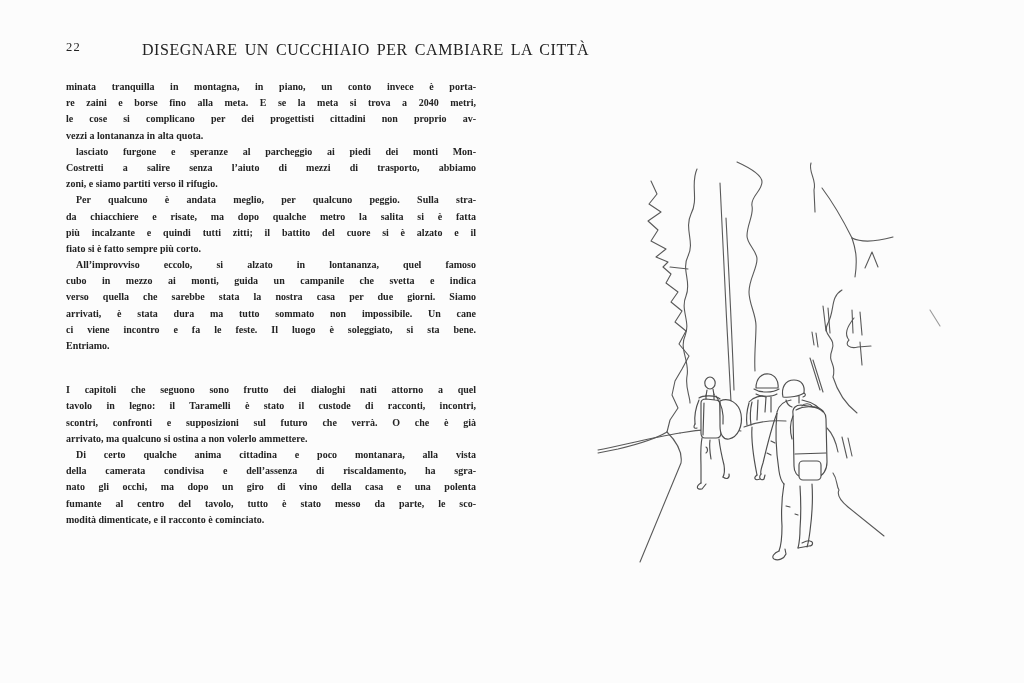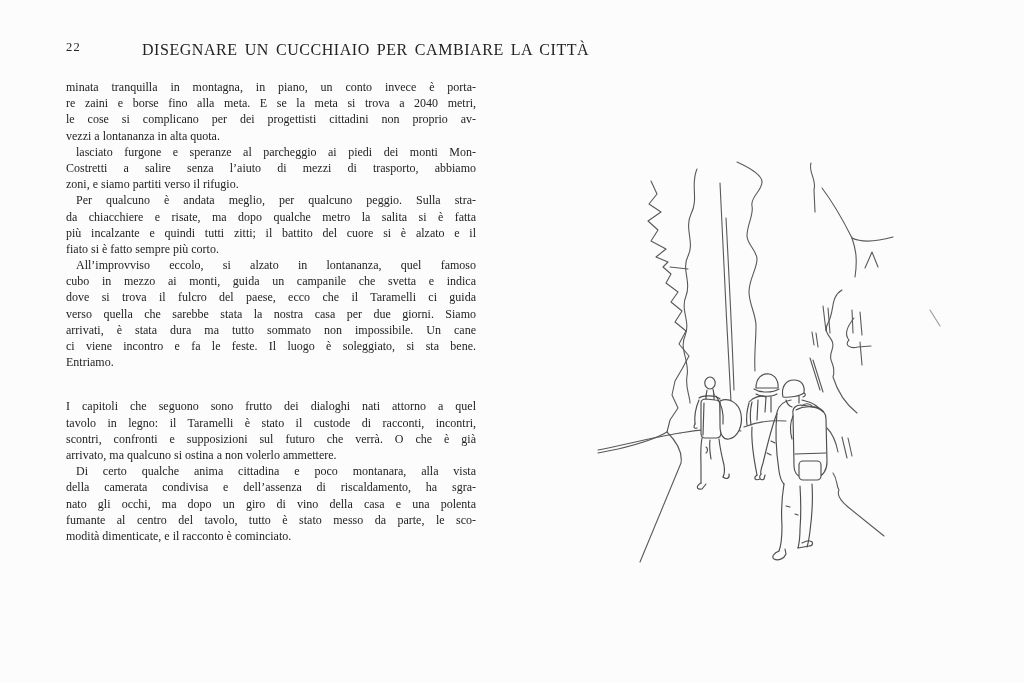--- a/index.html
+++ b/index.html
@@ -12,22 +12,22 @@
   .pagenum{position:absolute;left:0;top:0;font-size:12.5px;letter-spacing:1.2px;}
   .runtitle{
     position:absolute;left:76px;top:0.5px;font-size:16px;
     letter-spacing:0.55px;word-spacing:2.5px;white-space:nowrap;
   }
   
   .body-text{position:absolute;left:66px;top:79px;width:410px;}
   .para{margin:0;}
   .para.gap{margin-top:28px;}
   .tline{
-    font-size:12px;line-height:16.2px;height:16.2px;
-    white-space:nowrap;overflow:visible;
+    font-size:10px;line-height:16.2px;height:16.2px;
+    white-space:nowrap;overflow:visible;font-weight:bold;
   }
   .tline.fill{text-align:justify;text-align-last:justify;white-space:normal;overflow:hidden;}
   .para.indent .tline:first-child{text-indent:10px;}
   
   .illu{position:absolute;left:590px;top:150px;}
 </style>
 </head>
 <body>
 
 <div class="spread">
@@ -51,21 +51,20 @@
         </div>
         <div class="para indent">
           <div class="tline fill">Per qualcuno è andata meglio, per qualcuno peggio. Sulla stra-</div>
           <div class="tline fill">da chiacchiere e risate, ma dopo qualche metro la salita si è fatta</div>
           <div class="tline fill">più incalzante e quindi tutti zitti; il battito del cuore si è alzato e il</div>
           <div class="tline">fiato si è fatto sempre più corto.</div>
         </div>
         <div class="para indent">
           <div class="tline fill">All’improvviso eccolo, si alzato in lontananza, quel famoso</div>
           <div class="tline fill">cubo in mezzo ai monti, guida un campanile che svetta e indica</div>
-          <div class="tline fill">dove si trova il fulcro del paese, ecco che il Taramelli ci guida</div>
           <div class="tline fill">verso quella che sarebbe stata la nostra casa per due giorni. Siamo</div>
           <div class="tline fill">arrivati, è stata dura ma tutto sommato non impossibile. Un cane</div>
           <div class="tline fill">ci viene incontro e fa le feste. Il luogo è soleggiato, si sta bene.</div>
           <div class="tline">Entriamo.</div>
         </div>
         <div class="para gap">
           <div class="tline fill">I capitoli che seguono sono frutto dei dialoghi nati attorno a quel</div>
           <div class="tline fill">tavolo in legno: il Taramelli è stato il custode di racconti, incontri,</div>
           <div class="tline fill">scontri, confronti e supposizioni sul futuro che verrà. O che è già</div>
           <div class="tline">arrivato, ma qualcuno si ostina a non volerlo ammettere.</div>

